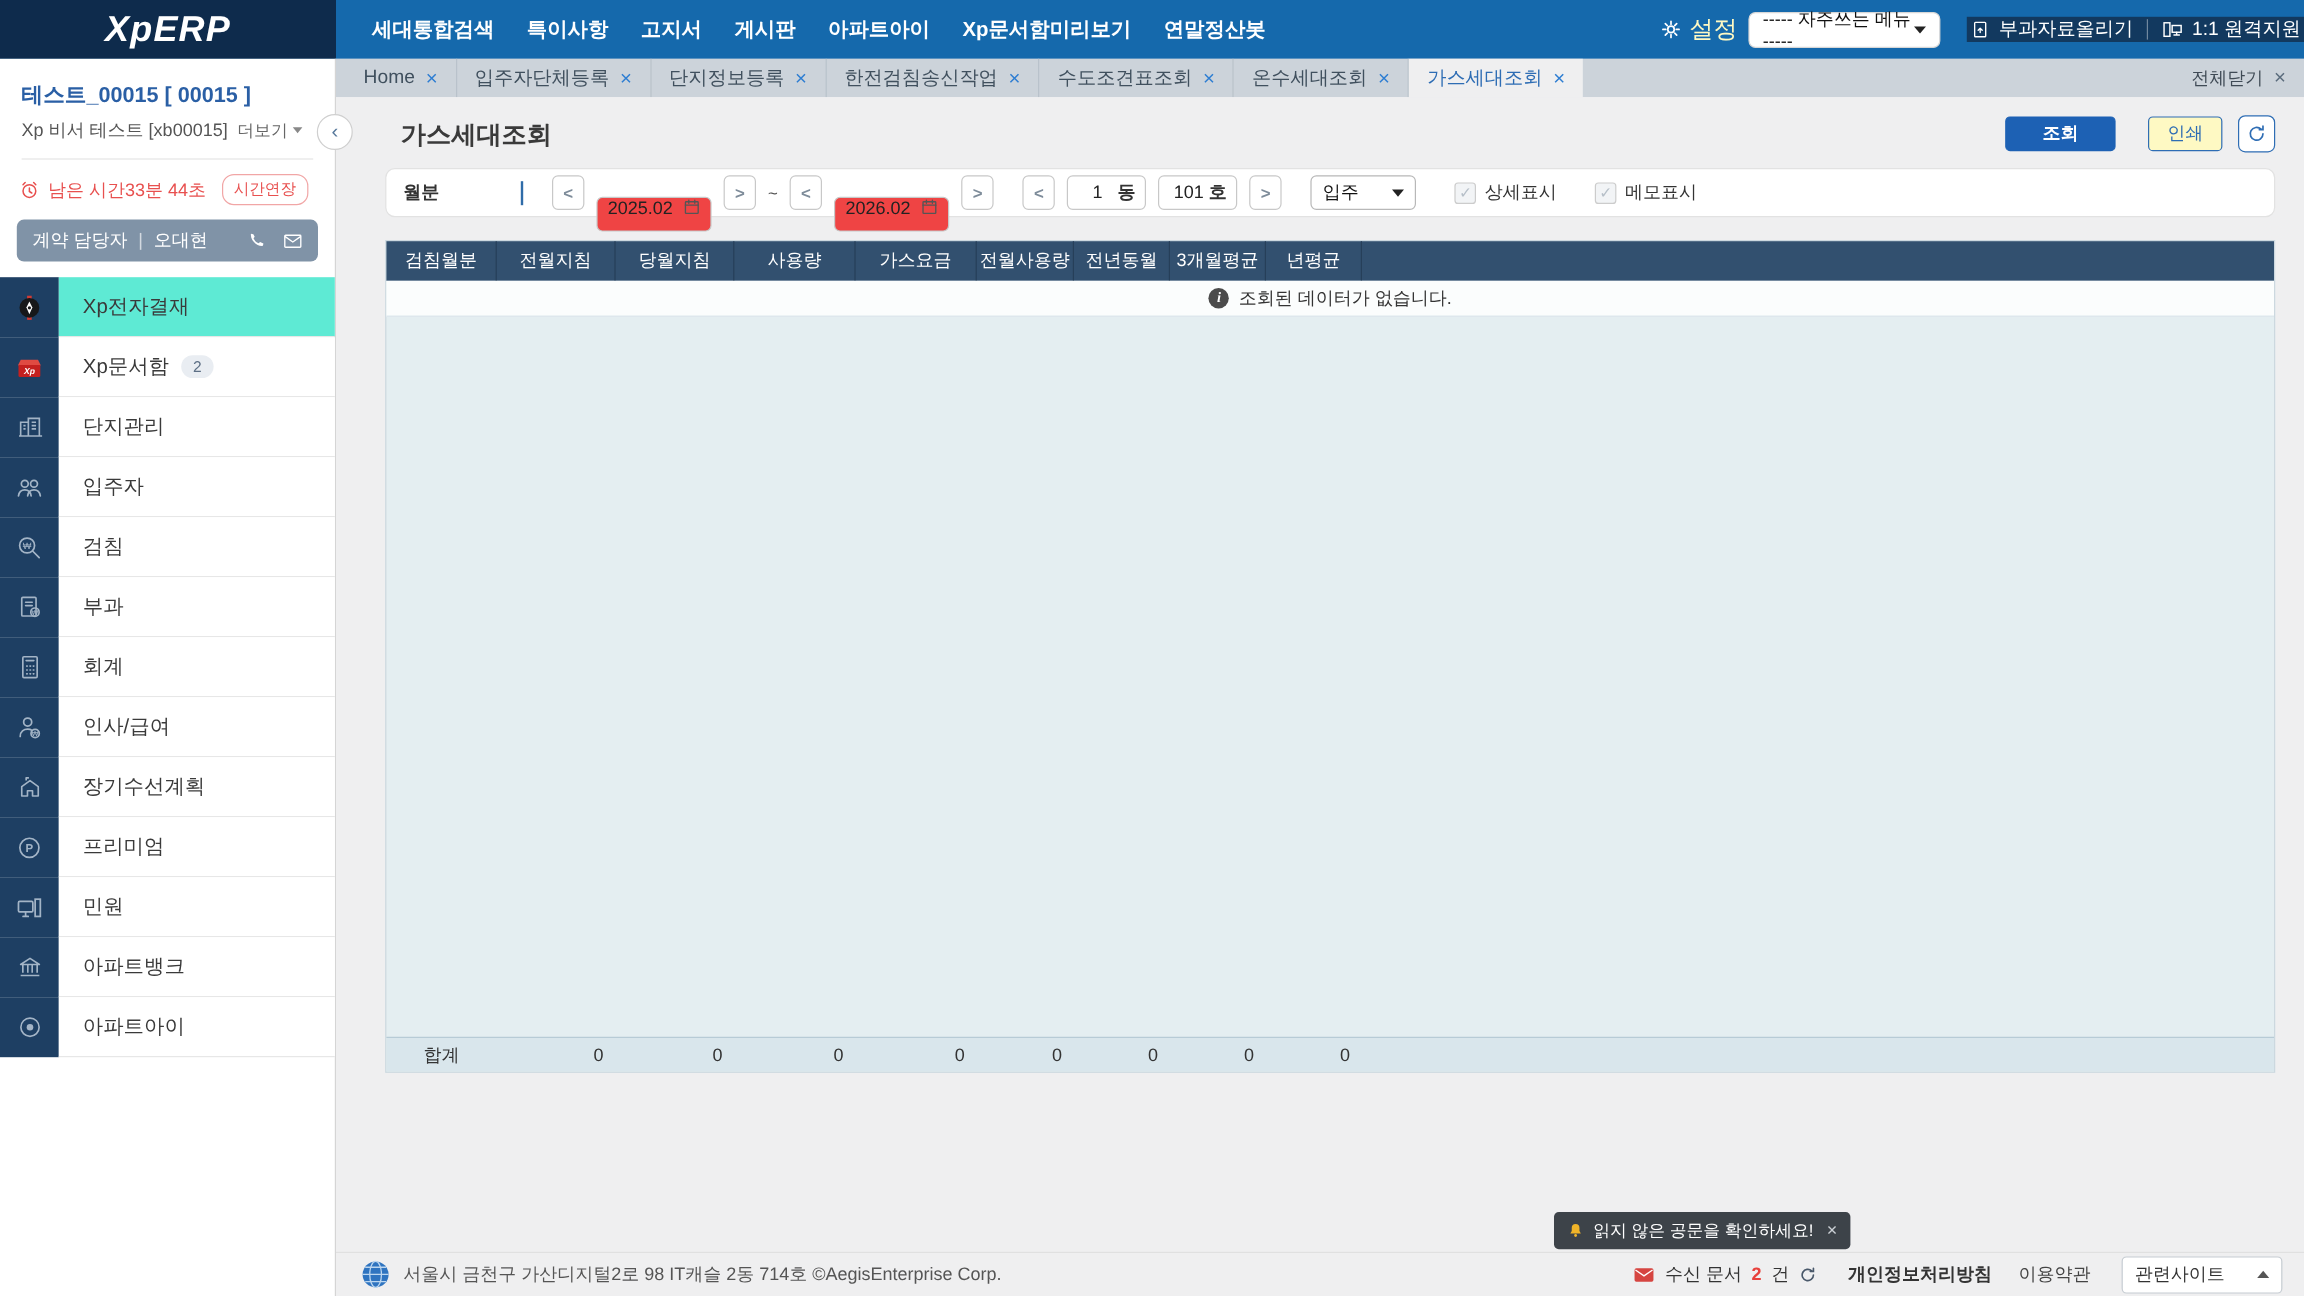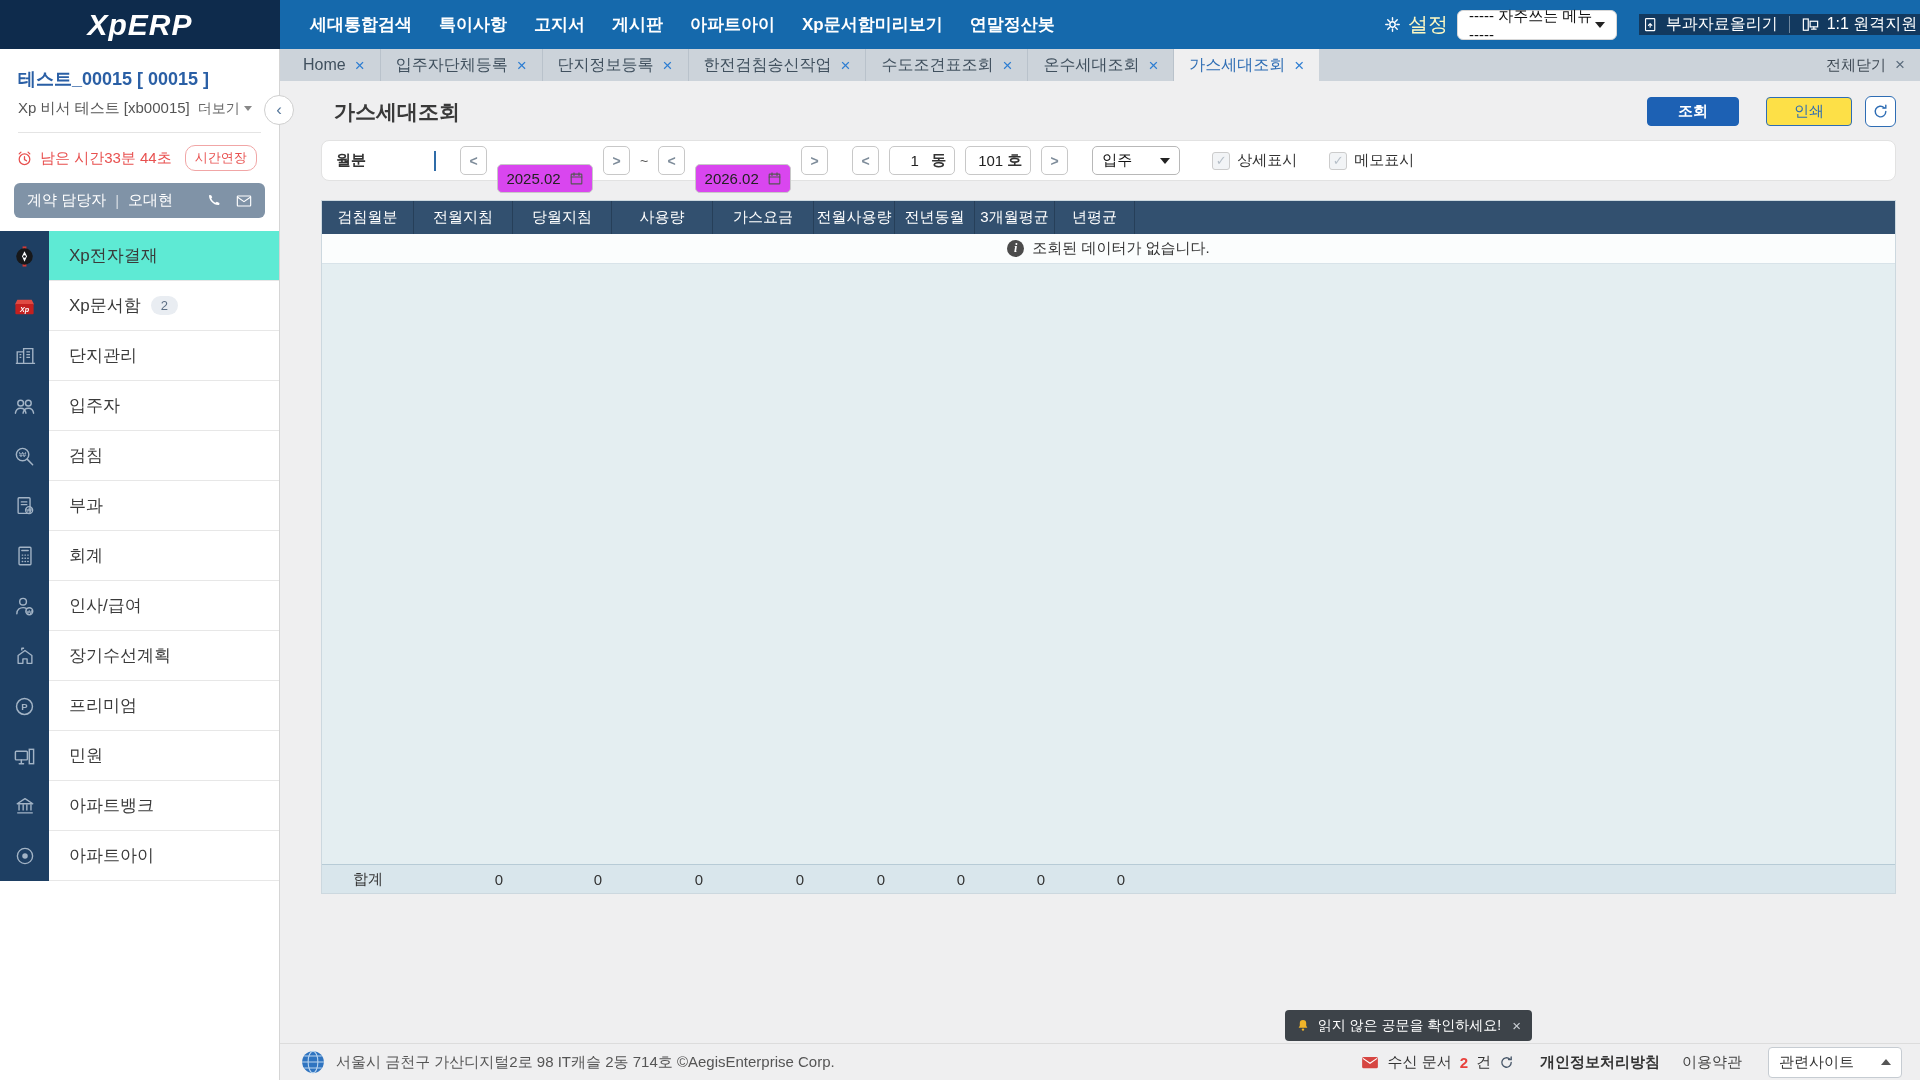--- a/index.html
+++ b/index.html
@@ -54,28 +54,28 @@
   .tab.active { background:#efeff0; border-right:none; color:#2e6db4; }
   .close-all { margin-left:auto; display:flex; align-items:center; gap:9px; padding:0 15px; cursor:pointer; font-size:15px; color:#3f4a55; }
   .close-all .x { color:#5a6b7c; font-size:17px; }
 
   .content { flex:1; position:relative; background:#efeff0; min-height:0; }
   .collapse-btn { position:absolute; left:-16px; top:14px; width:30px; height:30px; border-radius:50%; background:#fff; border:1px solid #cfcfcf; display:flex; align-items:center; justify-content:center; color:#58799c; font-size:17px; cursor:pointer; z-index:5; }
   .title-row { display:flex; align-items:center; margin:15px 24px 0 54px; }
   .page-title { font-size:21px; font-weight:bold; color:#3a3a3a; }
   .title-actions { margin-left:auto; display:flex; align-items:center; }
   .btn-primary { height:29px; padding:0 30px; background:#1d61b4; border:1px solid #1d61b4; color:#fff; border-radius:4px; font-size:15px; font-weight:bold; cursor:pointer; }
-  .btn-outline { height:29px; padding:0 27px; background:#fde047; border:1px solid #2e6db4; color:#2e6db4; border-radius:4px; font-size:15px; cursor:pointer; margin-left:27px; }
+  .btn-outline { height:29px; padding:0 15px; background:#fef9c3; border:1px solid #2e6db4; color:#2e6db4; border-radius:4px; font-size:15px; cursor:pointer; margin-left:27px; }
   .btn-refresh { width:31px; height:31px; margin-left:13px; background:#fff; border:1px solid #2e6db4; border-radius:6px; display:flex; align-items:center; justify-content:center; cursor:pointer; }
 
   .filter-panel { margin:13px 24px 0 41px; height:41px; background:#fff; border:1px solid #e2e2e2; border-radius:8px; display:flex; align-items:center; padding:0 14px; gap:10px; }
   .f-label { font-size:15px; font-weight:bold; color:#333; }
   .f-div { width:2px; height:20px; background:#2f6ca8; margin-left:58px; margin-right:14px; }
   .step { width:27px; height:29px; background:#fff; border:1px solid #c8c8c8; border-radius:5px; color:#7e8c9a; font-size:14px; font-weight:bold; display:flex; align-items:center; justify-content:center; cursor:pointer; }
-  .inp-date { width:96px; height:29px; background:#d946ef; border:1px solid #c8c8c8; border-radius:5px; display:flex; align-items:center; justify-content:center; gap:8px; font-size:15px; color:#222; cursor:text;margin-top:36px; }
+  .inp-date { width:96px; height:29px; background:#ef4444; border:1px solid #c8c8c8; border-radius:5px; display:flex; justify-content:center; gap:8px; font-size:15px; color:#222; cursor:text;margin-top:36px; }
   .tilde { color:#555; font-size:14px; }
   .inp-unit { width:66px; height:29px; background:#fff; border:1px solid #c8c8c8; border-radius:5px; display:flex; align-items:center; padding:0 8px; font-size:15px; color:#222; }
   .inp-unit .val { flex:1; text-align:center; }
   .inp-unit .suf { color:#333; font-weight:bold; }
   .sel { width:88px; height:29px; background:#fff; border:1px solid #b8b8b8; border-radius:5px; display:flex; align-items:center; justify-content:space-between; padding:0 9px; font-size:15px; color:#111; cursor:pointer; }
   .gap-lg { margin-left:14px; }
   .chk-group { display:flex; align-items:center; gap:7px; margin-left:22px; }
   .chk { width:18px; height:18px; border:1px solid #ccc; border-radius:3px; background:#f2f4f6; color:#b6bfc8; font-size:13px; font-weight:bold; display:flex; align-items:center; justify-content:center; cursor:pointer; }
   .chk-lab { font-size:15px; color:#333; }
 
@@ -87,21 +87,21 @@
   .cfill { flex:1; border-right:none; }
   .empty-row { height:30px; flex:none; background:#fbfdfd; border-bottom:1px solid #d8e3e9; display:flex; align-items:center; justify-content:center; gap:8px; }
   .info-ico { width:17px; height:17px; border-radius:50%; background:#4b4b4b; color:#fff; font-size:12px; font-weight:bold; font-family:"Liberation Serif",serif; display:flex; align-items:center; justify-content:center; font-style:italic; }
   .empty-msg { font-size:15px; color:#333; }
   .grid-body { flex:1; }
   .grid-foot { height:29px; flex:none; background:#d9e6ec; border-top:1px solid #b7cbd6; display:flex; align-items:center; font-size:15px; color:#333; }
   .fc { display:flex; align-items:center; justify-content:flex-end; padding-right:10px; }
   .fc.center { justify-content:center; padding-right:0; font-weight:normal; }
 
   
-  .toast { position:absolute; right:388px; bottom:2px; height:31px; background:#3d4349; border-radius:4px; display:flex; align-items:center; gap:8px; padding:0 11px; z-index:6; }
+  .toast { position:absolute; right:378px; bottom:2px; height:31px; background:#3d4349; border-radius:4px; display:flex; align-items:center; gap:8px; padding:0 11px; z-index:6; }
   .toast-msg { color:#fff; font-size:14px; white-space:nowrap; }
   .toast-x { color:#cbd0d5; font-size:15px; cursor:pointer; margin-left:3px; }
 
   
   .bottombar { height:37px; flex:none; background:#efeff0; border-top:1px solid #dcdcdc; display:flex; align-items:center; padding:0 18px 0 20px; }
   .addr { margin-left:10px; font-size:15px; color:#555; white-space:nowrap; }
   .bb-right { margin-left:auto; display:flex; align-items:center; gap:8px; }
   .bb-label { font-size:15px; color:#333; white-space:nowrap; }
   .bb-count { font-size:15px; font-weight:bold; color:#e8413c; }
   .bb-link-strong { font-size:15px; font-weight:bold; color:#333; margin-left:18px; cursor:pointer; white-space:nowrap; }

